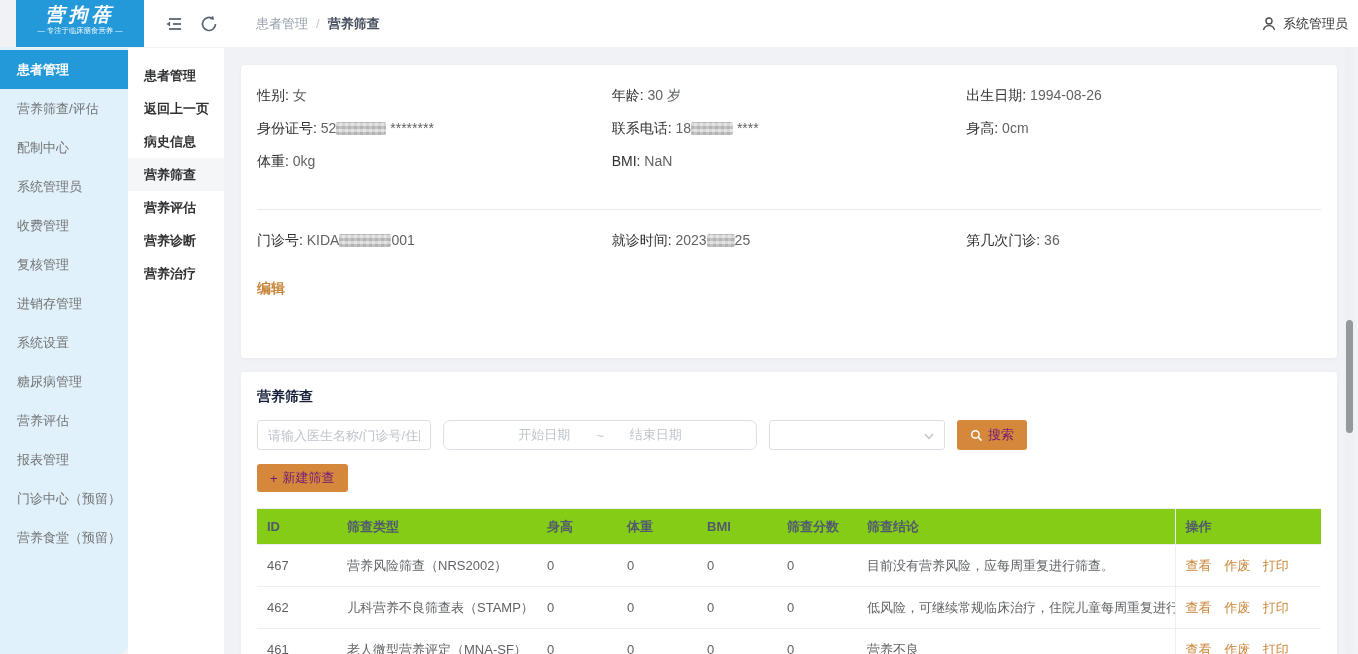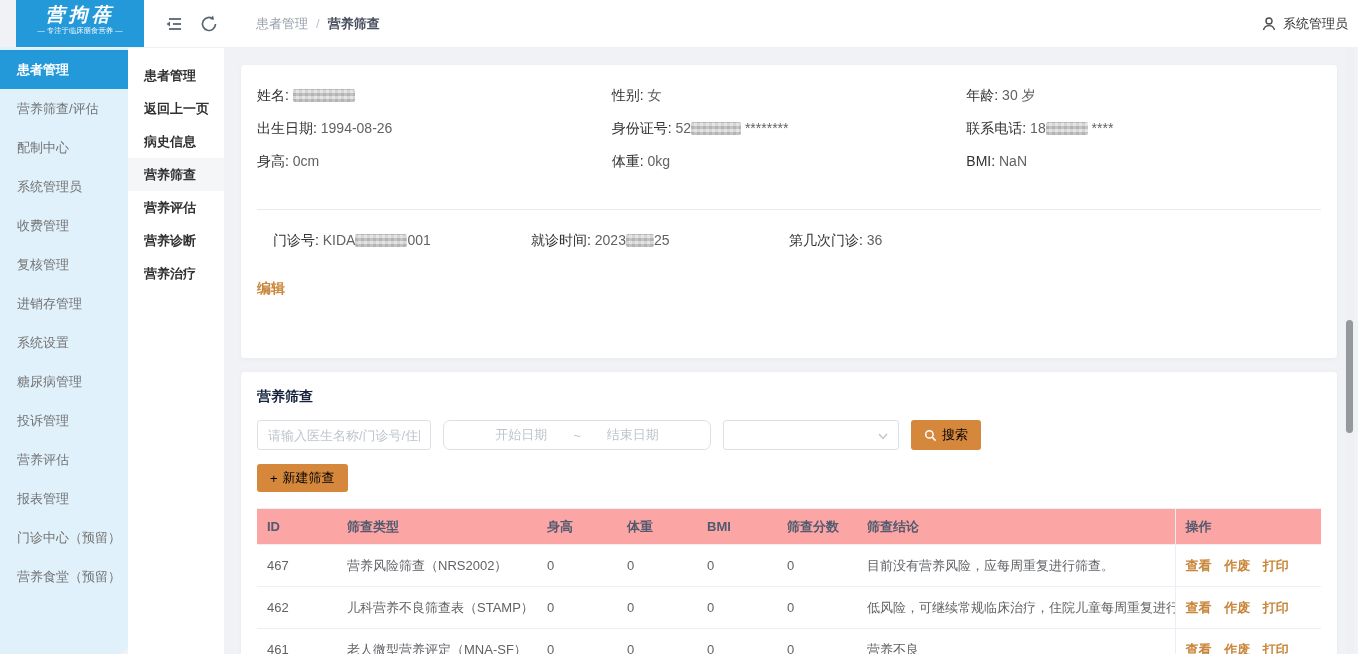--- a/index.html
+++ b/index.html
@@ -38,57 +38,57 @@
   .sub-item { height:33px; display:flex; align-items:center; padding-left:16px; font-size:13px;
               color:#303133; font-weight:600; cursor:pointer; white-space:nowrap; }
   .sub-item.active { background:#f5f6f7; }
   
   .main { position:absolute; left:224px; top:47px; width:1134px; height:607px; }
   .card { position:absolute; left:17px; width:1096px; background:#fff; border-radius:4px;
           box-shadow:0 1px 4px rgba(0,0,0,.04); }
   .card1 { top:18px; height:293px; overflow:hidden; }
   .card2 { top:325px; height:360px; overflow:hidden; }
   .info-grid { display:grid; grid-template-columns:1fr 1fr 1fr; row-gap:15px; padding:22px 16px 0; }
-  .info-grid2 { display:grid; grid-template-columns:1fr 1fr 1fr 1fr; row-gap:15px; padding:22px 32px 0; }
+  .info-grid2 { display:grid; grid-template-columns:1fr 1fr 1fr; row-gap:15px; padding:22px 16px 0; }
   .f-label { color:#303133; }
   .f-value { color:#606266; }
   .divider { border-top:1px solid #e8eaec; margin:38px 16px 0; }
   .edit-link { display:inline-block; margin:30px 0 0 16px; color:#c9863a; font-weight:bold;
                cursor:pointer; font-size:14px; }
   .mosaic { display:inline-block; height:13px; vertical-align:-2px; border-radius:2px;
             background:
               repeating-linear-gradient(0deg, rgba(150,150,150,.45) 0 3px, rgba(225,225,225,.45) 3px 6px),
               repeating-linear-gradient(90deg,#cccccc 0 3px,#e8e8e8 3px 6px);
             filter:blur(.6px); }
   
   .sec-title { font-size:14px; font-weight:600; color:#17233d; padding:16px 16px 0; }
   .filters { display:flex; align-items:center; gap:12px; margin:14px 0 0 16px; }
   .inp { width:174px; height:30px; border:1px solid #dcdfe6; border-radius:3px; padding:0 10px;
          font-size:13px; color:#606266; outline:none; font-family:inherit; }
   .inp::placeholder { color:#bfc4cc; }
-  .daterange { width:268px; height:30px; border:1px solid #dcdfe6; border-radius:7px;
+  .daterange { width:314px; height:30px; border:1px solid #dcdfe6; border-radius:7px;
                display:flex; align-items:center; justify-content:center; gap:26px;
                font-size:13px; color:#bfc4cc; cursor:pointer; }
   .select { width:176px; height:30px; border:1px solid #dcdfe6; border-radius:3px; position:relative;
             cursor:pointer; }
   .select svg { position:absolute; right:9px; top:9px; }
-  .btn { height:30px; background:#d5883c; color:#000000; border:none; border-radius:3px;
+  .btn { height:30px; background:#d5883c; color:#701a75; border:none; border-radius:3px;
          font-size:13px; display:inline-flex; align-items:center; gap:5px; padding:0 13px;
          cursor:pointer; font-family:inherit; }
   .btn-new { margin:14px 0 0 16px; height:28px; }
   
   .tablewrap { margin:16px 16px 0; }
   table { width:1064px; border-collapse:collapse; table-layout:fixed; font-size:13px; }
-  thead th { height:36px; background:#fca5a5; color:#515a6e; font-weight:600; text-align:left;
+  thead th { height:36px; background:#84cc16; color:#515a6e; font-weight:600; text-align:left;
              padding:0 10px; border-top:1px solid #ebeef5; border-bottom:1px solid #ebeef5;
              white-space:nowrap; }
   tbody td { height:42px; color:#606266; padding:0 10px; border-bottom:1px solid #ebeef5;
              white-space:nowrap; overflow:hidden; background:#fff; }
   .col-action { border-left:1px solid #ebeef5; }
-  .act { color:#c9863a; font-weight:700; cursor:pointer; margin-right:9px; }
+  .act { color:#c9863a; font-weight:400; cursor:pointer; margin-right:9px; }
   .act:last-child { margin-right:0; }
   
   .sb-track { position:absolute; right:4px; top:47px; width:9px; height:607px; background:#eef0f3;
               border-radius:5px; z-index:40; }
   .sb-thumb { position:absolute; left:1px; top:273px; width:7px; height:113px; background:#95999e;
               border-radius:4px; cursor:pointer; }
 </style>
 </head>
 <body>
 
@@ -130,45 +130,40 @@
 <div class="sidebar">
   <div class="side-item active">患者管理</div>
   <div class="side-item">营养筛查/评估</div>
   <div class="side-item">配制中心</div>
   <div class="side-item">系统管理员</div>
   <div class="side-item">收费管理</div>
   <div class="side-item">复核管理</div>
   <div class="side-item">进销存管理</div>
   <div class="side-item">系统设置</div>
   <div class="side-item">糖尿病管理</div>
-  <div class="side-item">投诉管理</div>
   <div class="side-item">营养评估</div>
   <div class="side-item">报表管理</div>
   <div class="side-item">门诊中心（预留）</div>
   <div class="side-item">营养食堂（预留）</div>
 </div>
 
 <div class="submenu">
   <div class="sub-item">患者管理</div>
   <div class="sub-item">返回上一页</div>
   <div class="sub-item">病史信息</div>
   <div class="sub-item active">营养筛查</div>
   <div class="sub-item">营养评估</div>
   <div class="sub-item">营养诊断</div>
   <div class="sub-item">营养治疗</div>
 </div>
 
 <div class="main">
 
   <div class="card card1">
     <div class="info-grid">
-      <div>
-        <span class="f-label">姓名:</span>
-        <span class="mosaic" style="width:62px"></span>
-      </div>
       <div>
         <span class="f-label">性别:</span>
         <span class="f-value">女</span>
       </div>
       <div>
         <span class="f-label">年龄:</span>
         <span class="f-value">30 岁</span>
       </div>
       <div>
         <span class="f-label">出生日期:</span>

